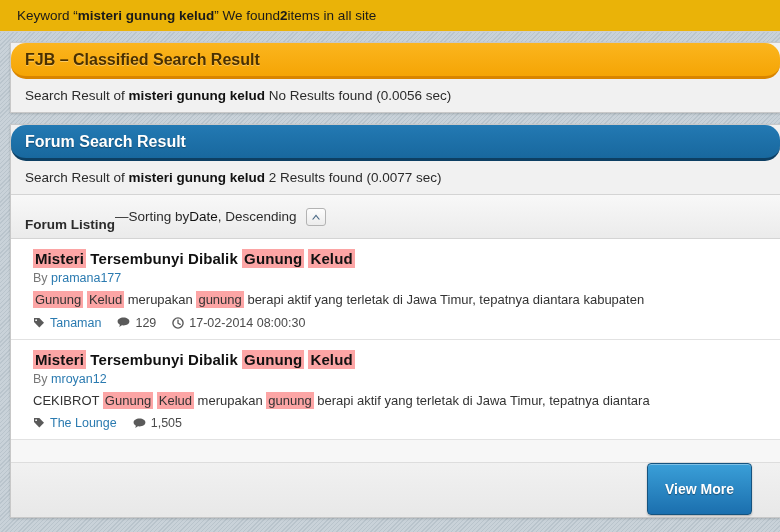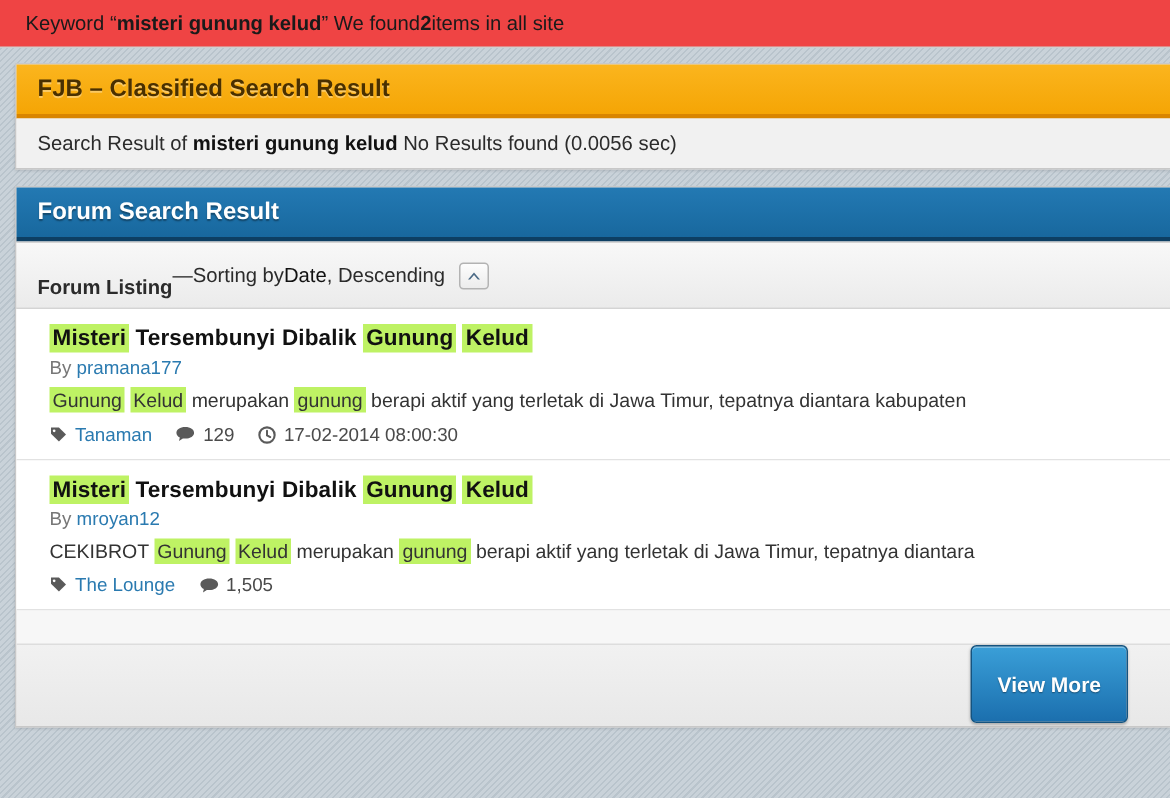--- a/index.html
+++ b/index.html
@@ -12,21 +12,21 @@
     overflow: hidden;
     font-family: "Liberation Sans", sans-serif;
     font-size: 13px;
     color: #333333;
     background: #ffffff;
   }
 
   
   .keyword-bar {
     height: 32px;
-    background: #ef4444;
+    background: #eab308;
     border-bottom: 1px solid #cfcfcf;
     display: flex;
     align-items: center;
     padding-left: 17px;
     box-sizing: border-box;
     font-size: 13.5px;
     color: #1a1a1a;
   }
   .keyword-bar .kw-strong { font-weight: bold; }
 
@@ -66,20 +66,21 @@
     box-sizing: border-box;
   }
   .panel-header {
     height: 36px;
     display: flex;
     align-items: center;
     padding-left: 14px;
     font-size: 16px;
     font-weight: bold;
     box-sizing: border-box;
+    border-radius: 15px;
   }
   .panel-header.orange {
     background: linear-gradient(to bottom, #fbb51e 0%, #f5a505 100%);
     border-bottom: 3px solid #d98500;
     color: #4a3000;
     text-shadow: 0 1px 0 rgba(255,255,255,0.35);
   }
   .panel-header.blue {
     background: linear-gradient(to bottom, #2379b3 0%, #18689e 100%);
     border-bottom: 3px solid #0d3f63;
@@ -131,21 +132,21 @@
   }
   .result-title {
     font-size: 15px;
     font-weight: bold;
     color: #111111;
     letter-spacing: 0.1px;
     margin-bottom: 4px;
   }
   .result-title .hl { font-weight: bold; }
   .hl {
-    background: #bef264;
+    background: #fca5a5;
     padding: 1px 2px;
   }
   .result-by {
     font-size: 12.5px;
     color: #777777;
     margin-bottom: 6px;
   }
   .result-by a {
     color: #2a7ab0;
     text-decoration: none;
@@ -230,20 +231,23 @@
         <span>FJB – Classified Search Result</span>
       </div>
       <div class="panel-subrow">
         <span>Search Result of </span><b>misteri gunung kelud</b><span> No Results found (0.0056 sec)</span>
       </div>
     </div>
 
     <div class="panel">
       <div class="panel-header blue">
         <span>Forum Search Result</span>
+      </div>
+      <div class="panel-subrow">
+        <span>Search Result of </span><b>misteri gunung kelud</b><span> 2 Results found (0.0077 sec)</span>
       </div>
 
       <div class="listing-bar">
         <span class="label-strong">Forum Listing</span>
           <span> — </span>
           <span>Sorting by </span>
           <b>Date</b>
           <span>, Descending</span>
         <span class="sort-toggle">
           <span>

